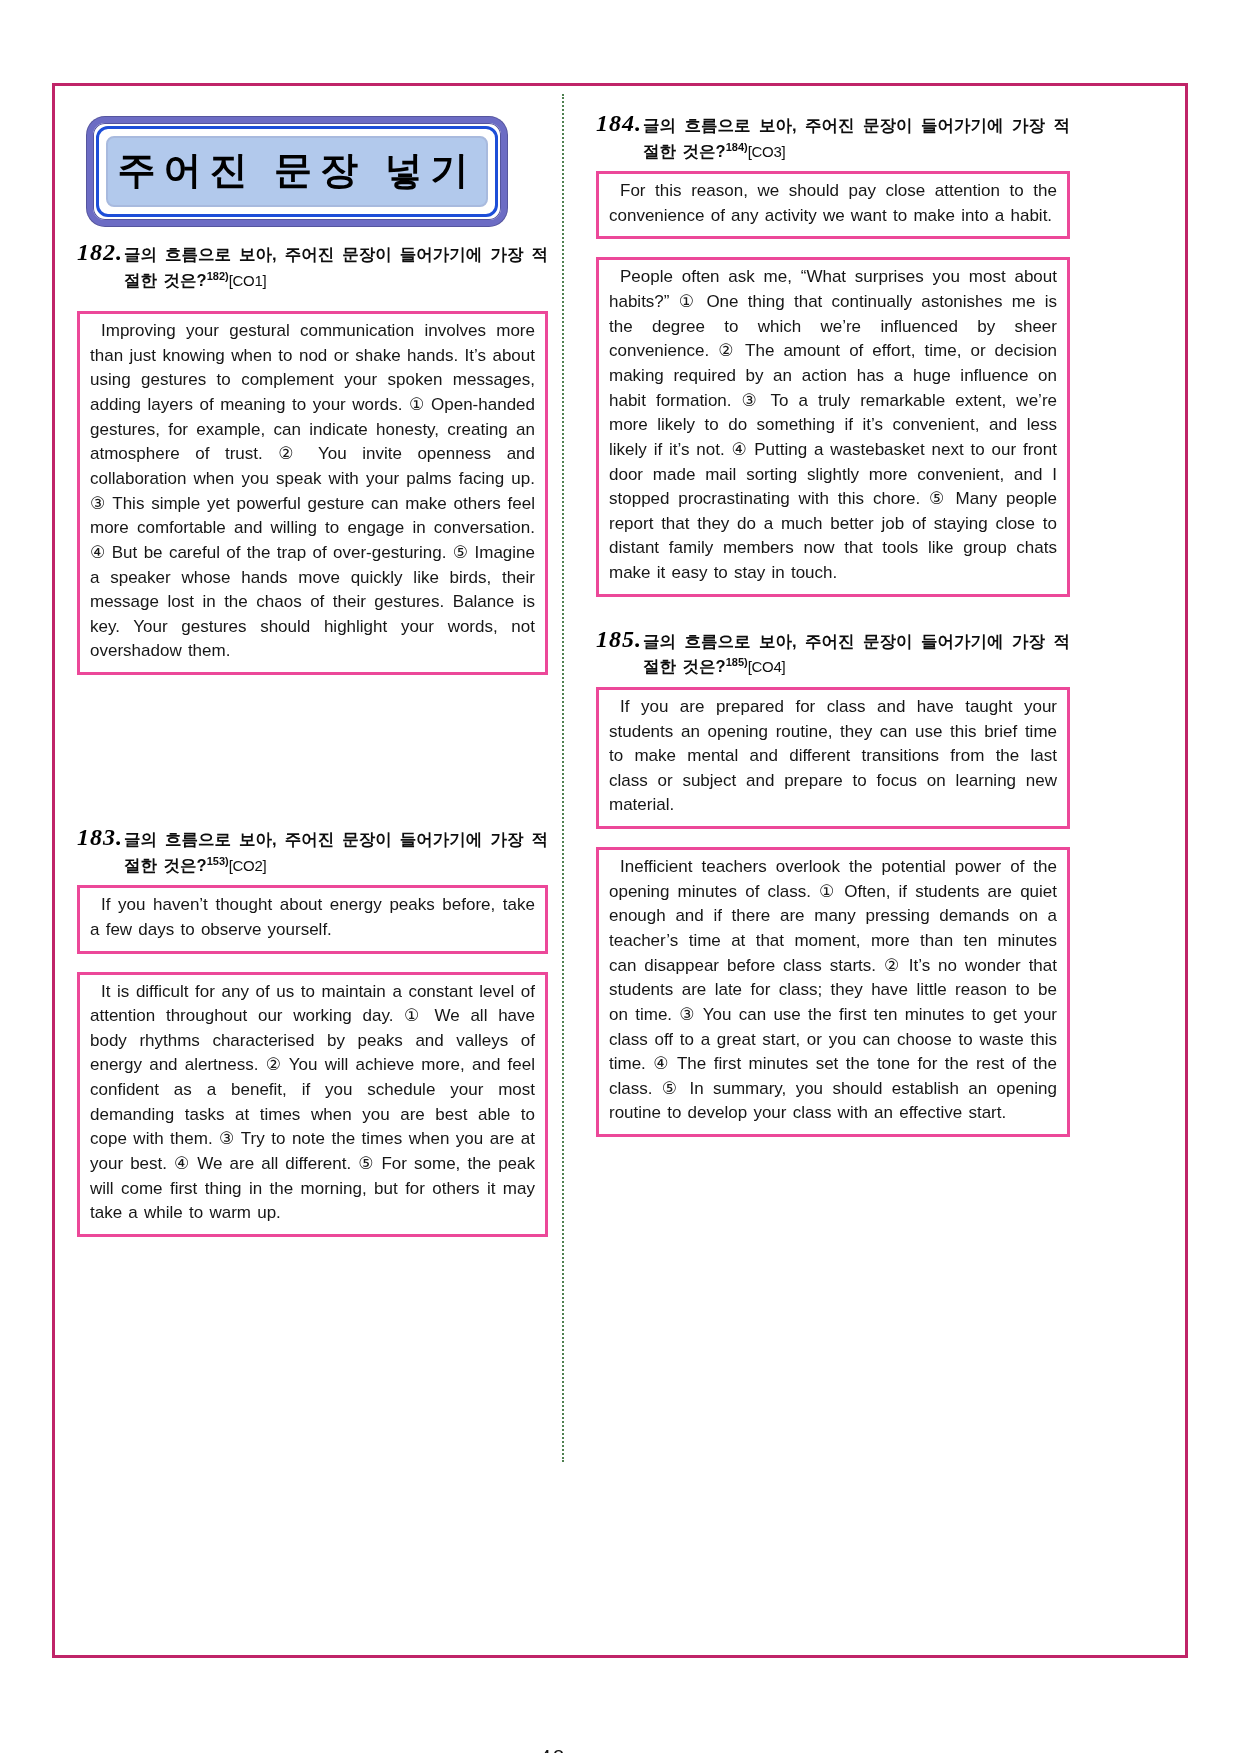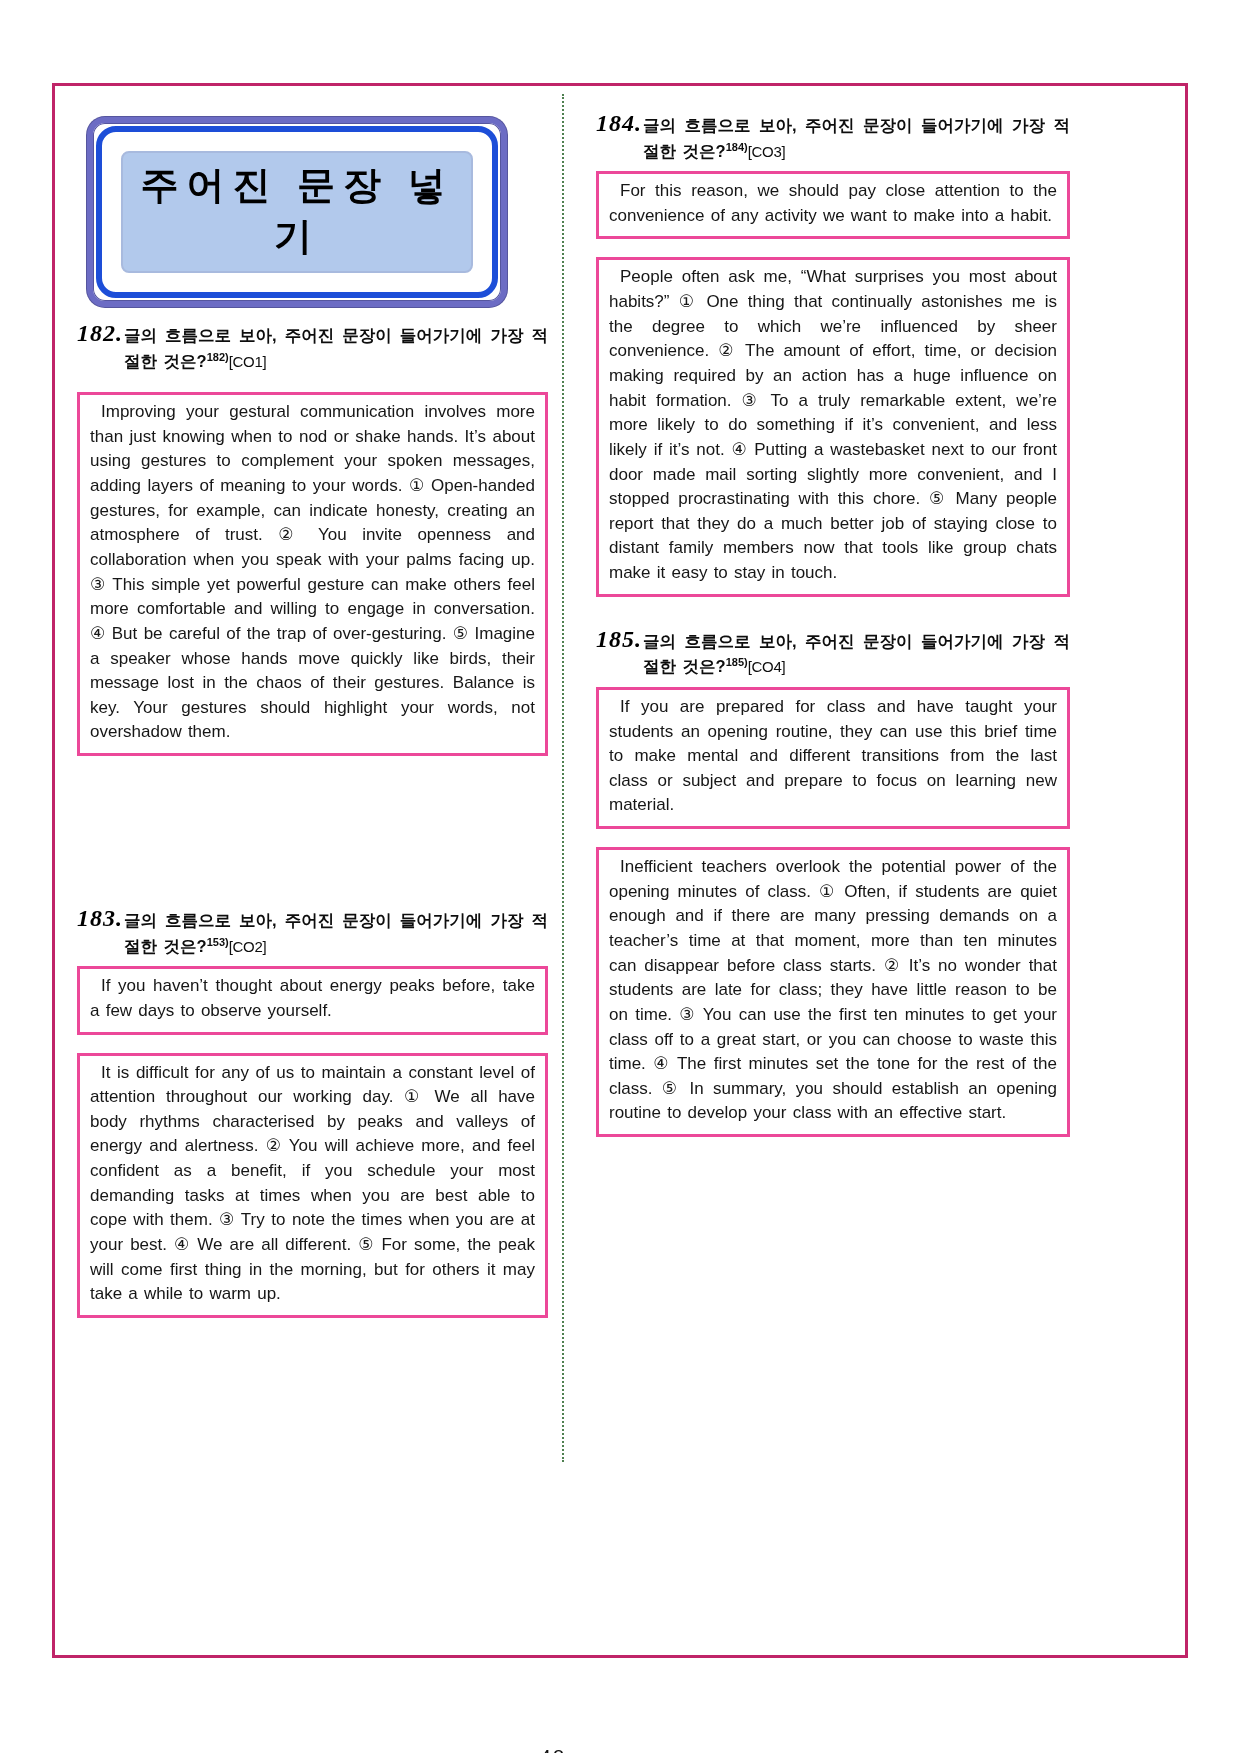--- a/index.html
+++ b/index.html
@@ -34,24 +34,24 @@
   .tb1 {
     margin: 16px 0 0 10px;
     width: 420px;
     border: 6px solid #6c6cc4;
     border-radius: 18px;
     background: #ffffff;
     padding: 3px;
     box-shadow: 0 0 0 1px #55559e, inset 0 0 0 1px #55559e;
   }
   .tb2 {
-    border: 6px solid #1d4ed8;
-    border-radius: 20px;
-    background: #ffffff;
-    padding: 19px;
+    border: 3px solid #1d4ed8;
+    border-radius: 12px;
+    background: #ffffff;
+    padding: 7px;
   }
   .tb3 {
     border: 2px solid #a8bade;
     border-radius: 8px;
     background: #b2c9ec;
     padding: 7px 0 9px;
     text-align: center;
   }
   .title-text {
     font-size: 38px;

